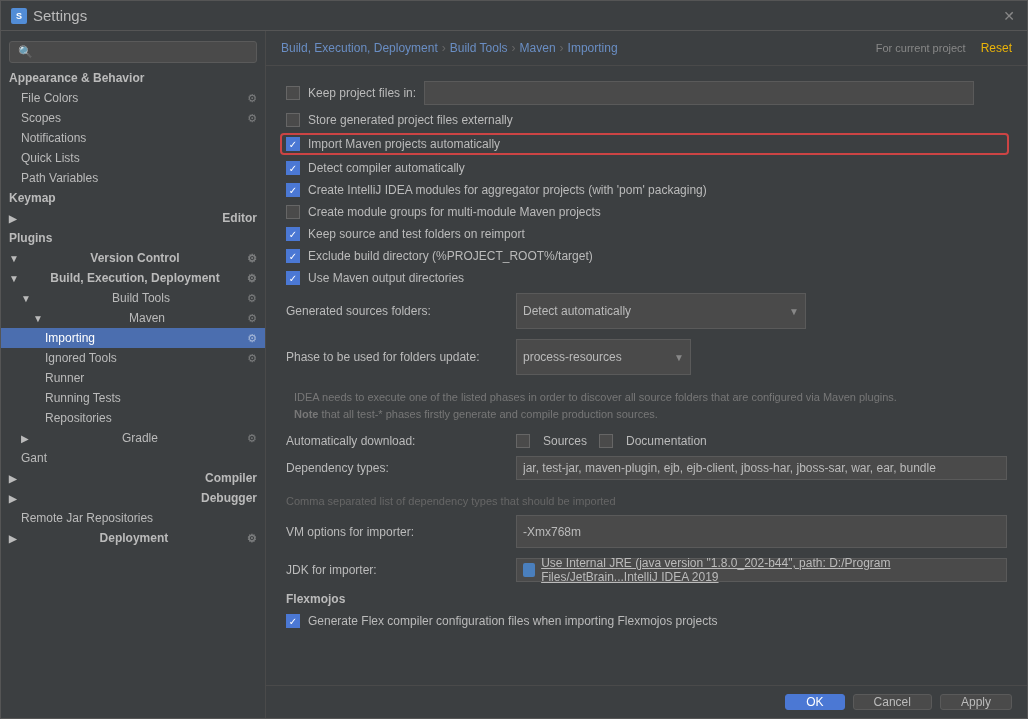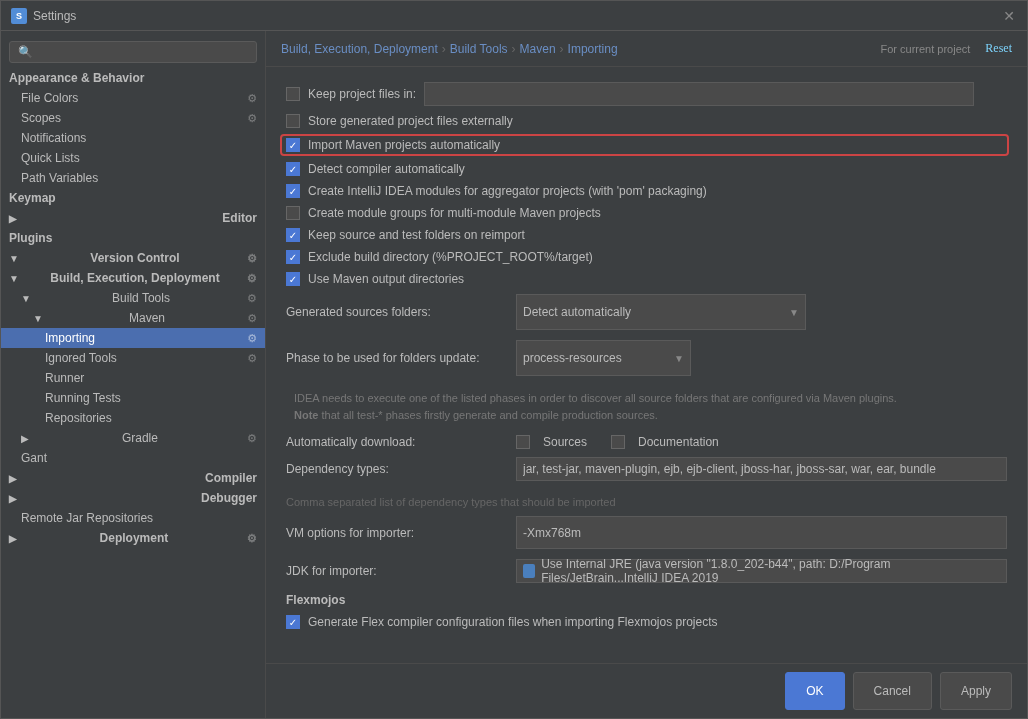--- a/index.html
+++ b/index.html
@@ -3,21 +3,21 @@
   <meta charset="utf-8">
   <style>
     * { box-sizing: border-box; margin: 0; padding: 0; }
     body { font-family: 'Segoe UI', Arial, sans-serif; font-size: 12px; background: #3c3f41; color: #bbbbbb; width: 1028px; height: 719px; overflow: hidden; }
     
     .window { width: 1028px; height: 719px; background: #3c3f41; display: flex; flex-direction: column; border: 1px solid #555; }
     
     .title-bar { background: #3c3f41; padding: 6px 10px; display: flex; align-items: center; justify-content: space-between; border-bottom: 1px solid #555; min-height: 30px; }
     .title-bar-left { display: flex; align-items: center; gap: 6px; }
     .title-icon { width: 16px; height: 16px; background: #528dd7; border-radius: 2px; display: flex; align-items: center; justify-content: center; font-size: 9px; color: white; font-weight: bold; }
-    .title-text { color: #bbbbbb; font-size: 12px; }
+    .title-text { color: #bbbbbb; font-size: 15px; }
     .close-btn { width: 16px; height: 16px; cursor: pointer; color: #888; font-size: 14px; display: flex; align-items: center; justify-content: center; }
     
     .content { display: flex; flex: 1; overflow: hidden; }
     
     
     .sidebar { width: 265px; background: #3c3f41; border-right: 1px solid #4a4a4a; overflow-y: auto; padding: 5px 0; flex-shrink: 0; }
     .search-box { margin: 5px 8px; padding: 3px 8px; background: #4a4a4a; border: 1px solid #5a5a5a; border-radius: 3px; color: #aaa; font-size: 12px; width: calc(100% - 16px); display: flex; align-items: center; gap: 4px; }
     .search-input { background: transparent; border: none; outline: none; color: #aaa; font-size: 12px; width: 100%; }
     
     .nav-item { padding: 3px 8px 3px 12px; cursor: pointer; display: flex; align-items: center; justify-content: space-between; color: #bbbbbb; }
@@ -33,21 +33,21 @@
     
     .main-panel { flex: 1; display: flex; flex-direction: column; background: #3c3f41; overflow: hidden; }
     
     .breadcrumb { padding: 10px 15px; font-size: 12px; color: #6a8ec4; border-bottom: 1px solid #4a4a4a; display: flex; align-items: center; justify-content: space-between; background: #3c3f41; }
     .breadcrumb-path { display: flex; align-items: center; gap: 4px; }
     .breadcrumb-sep { color: #666; }
     .breadcrumb-link { color: #6a8ec4; }
     .breadcrumb-current { color: #6a8ec4; }
     .breadcrumb-right { display: flex; align-items: center; gap: 15px; }
     .for-current { color: #888; font-size: 11px; }
-    .reset-link { color: #7dd3fc; cursor: pointer; font-family: Liberation Serif, serif; }
+    .reset-link { color: #eab308; cursor: pointer; }
     
     .settings-content { flex: 1; overflow-y: auto; padding: 15px 20px; }
     
     .setting-row { display: flex; align-items: center; margin-bottom: 8px; }
     .setting-row.highlighted { outline: 2px solid #cc4444; border-radius: 2px; padding: 2px 4px; margin-left: -4px; }
     
     .checkbox { width: 14px; height: 14px; border: 1px solid #666; background: #4a4a4a; margin-right: 8px; display: flex; align-items: center; justify-content: center; flex-shrink: 0; cursor: pointer; }
     .checkbox.checked { background: #4b78d4; border-color: #4b78d4; }
     .checkbox.checked::after { content: '✓'; color: white; font-size: 10px; }
     .checkbox-label { color: #bbbbbb; }
@@ -58,36 +58,36 @@
     .form-label { color: #bbbbbb; min-width: 220px; margin-right: 10px; }
     
     .dropdown { background: #4a4a4a; border: 1px solid #5a5a5a; color: #bbbbbb; padding: 2px 6px; font-size: 12px; height: 36px; display: flex; align-items: center; justify-content: space-between; cursor: pointer; }
     .dropdown-arrow { font-size: 10px; color: #888; }
     
     .hint-text { color: #777; font-size: 11px; margin-bottom: 8px; margin-left: 8px; padding: 4px 0; line-height: 1.5; }
     .hint-text .note { font-weight: bold; }
     
     .auto-dl-row { display: flex; align-items: center; margin-bottom: 8px; }
     .auto-dl-label { color: #bbbbbb; min-width: 220px; margin-right: 10px; }
-    .auto-dl-options { display: flex; align-items: center; gap: 24px; }
+    .auto-dl-options { display: flex; align-items: center; gap: 12px; }
     .checkbox-inline { display: flex; align-items: center; gap: 5px; }
     
     .dep-types-input { background: #4a4a4a; border: 1px solid #5a5a5a; color: #bbbbbb; padding: 2px 6px; font-size: 12px; height: 24px; flex: 1; }
     .dep-hint { color: #666; font-size: 11px; margin-top: 15px; }
     
-    .jdk-field { background: #4a4a4a; border: 1px solid #5a5a5a; color: #bbbbbb; padding: 2px 6px; font-size: 12px; height: 24px; flex: 1; display: flex; align-items: center; gap: 6px; }
+    .jdk-field { background: #4a4a4a; border: 1px solid #5a5a5a; color: #bbbbbb; padding: 2px 6px; font-size: 12px; height: 24px; flex: 1; display: flex; align-items: center; gap: 6px; text-decoration: underline; }
     .jdk-icon { width: 14px; height: 14px; background: #4a7fbd; display: inline-block; border-radius: 2px; }
     
     .section-title { color: #bbbbbb; font-weight: bold; margin-bottom: 8px; margin-top: 10px; }
     
     .flexmojos-row { display: flex; align-items: center; }
     
     
     .bottom-bar { padding: 8px 15px; border-top: 1px solid #4a4a4a; display: flex; justify-content: flex-end; gap: 8px; background: #3c3f41; }
-    .btn { padding: 11px 20px; border: 1px solid #5a5a5a; background: #4a4a4a; color: #bbbbbb; cursor: pointer; font-size: 12px; border-radius: 3px; }
+    .btn { padding: 0 20px; border: 1px solid #5a5a5a; background: #4a4a4a; color: #bbbbbb; cursor: pointer; font-size: 12px; border-radius: 3px; }
     .btn.primary { background: #4b78d4; border-color: #4b78d4; color: white; }
     
     
     ::-webkit-scrollbar { width: 8px; height: 8px; }
     ::-webkit-scrollbar-track { background: #3c3f41; }
     ::-webkit-scrollbar-thumb { background: #555; border-radius: 4px; }
     
     .vm-input { background: #4a4a4a; border: 1px solid #5a5a5a; color: #bbbbbb; padding: 7px 6px; font-size: 12px; height: 33px; flex: 1; }
   </style>
 </head>

